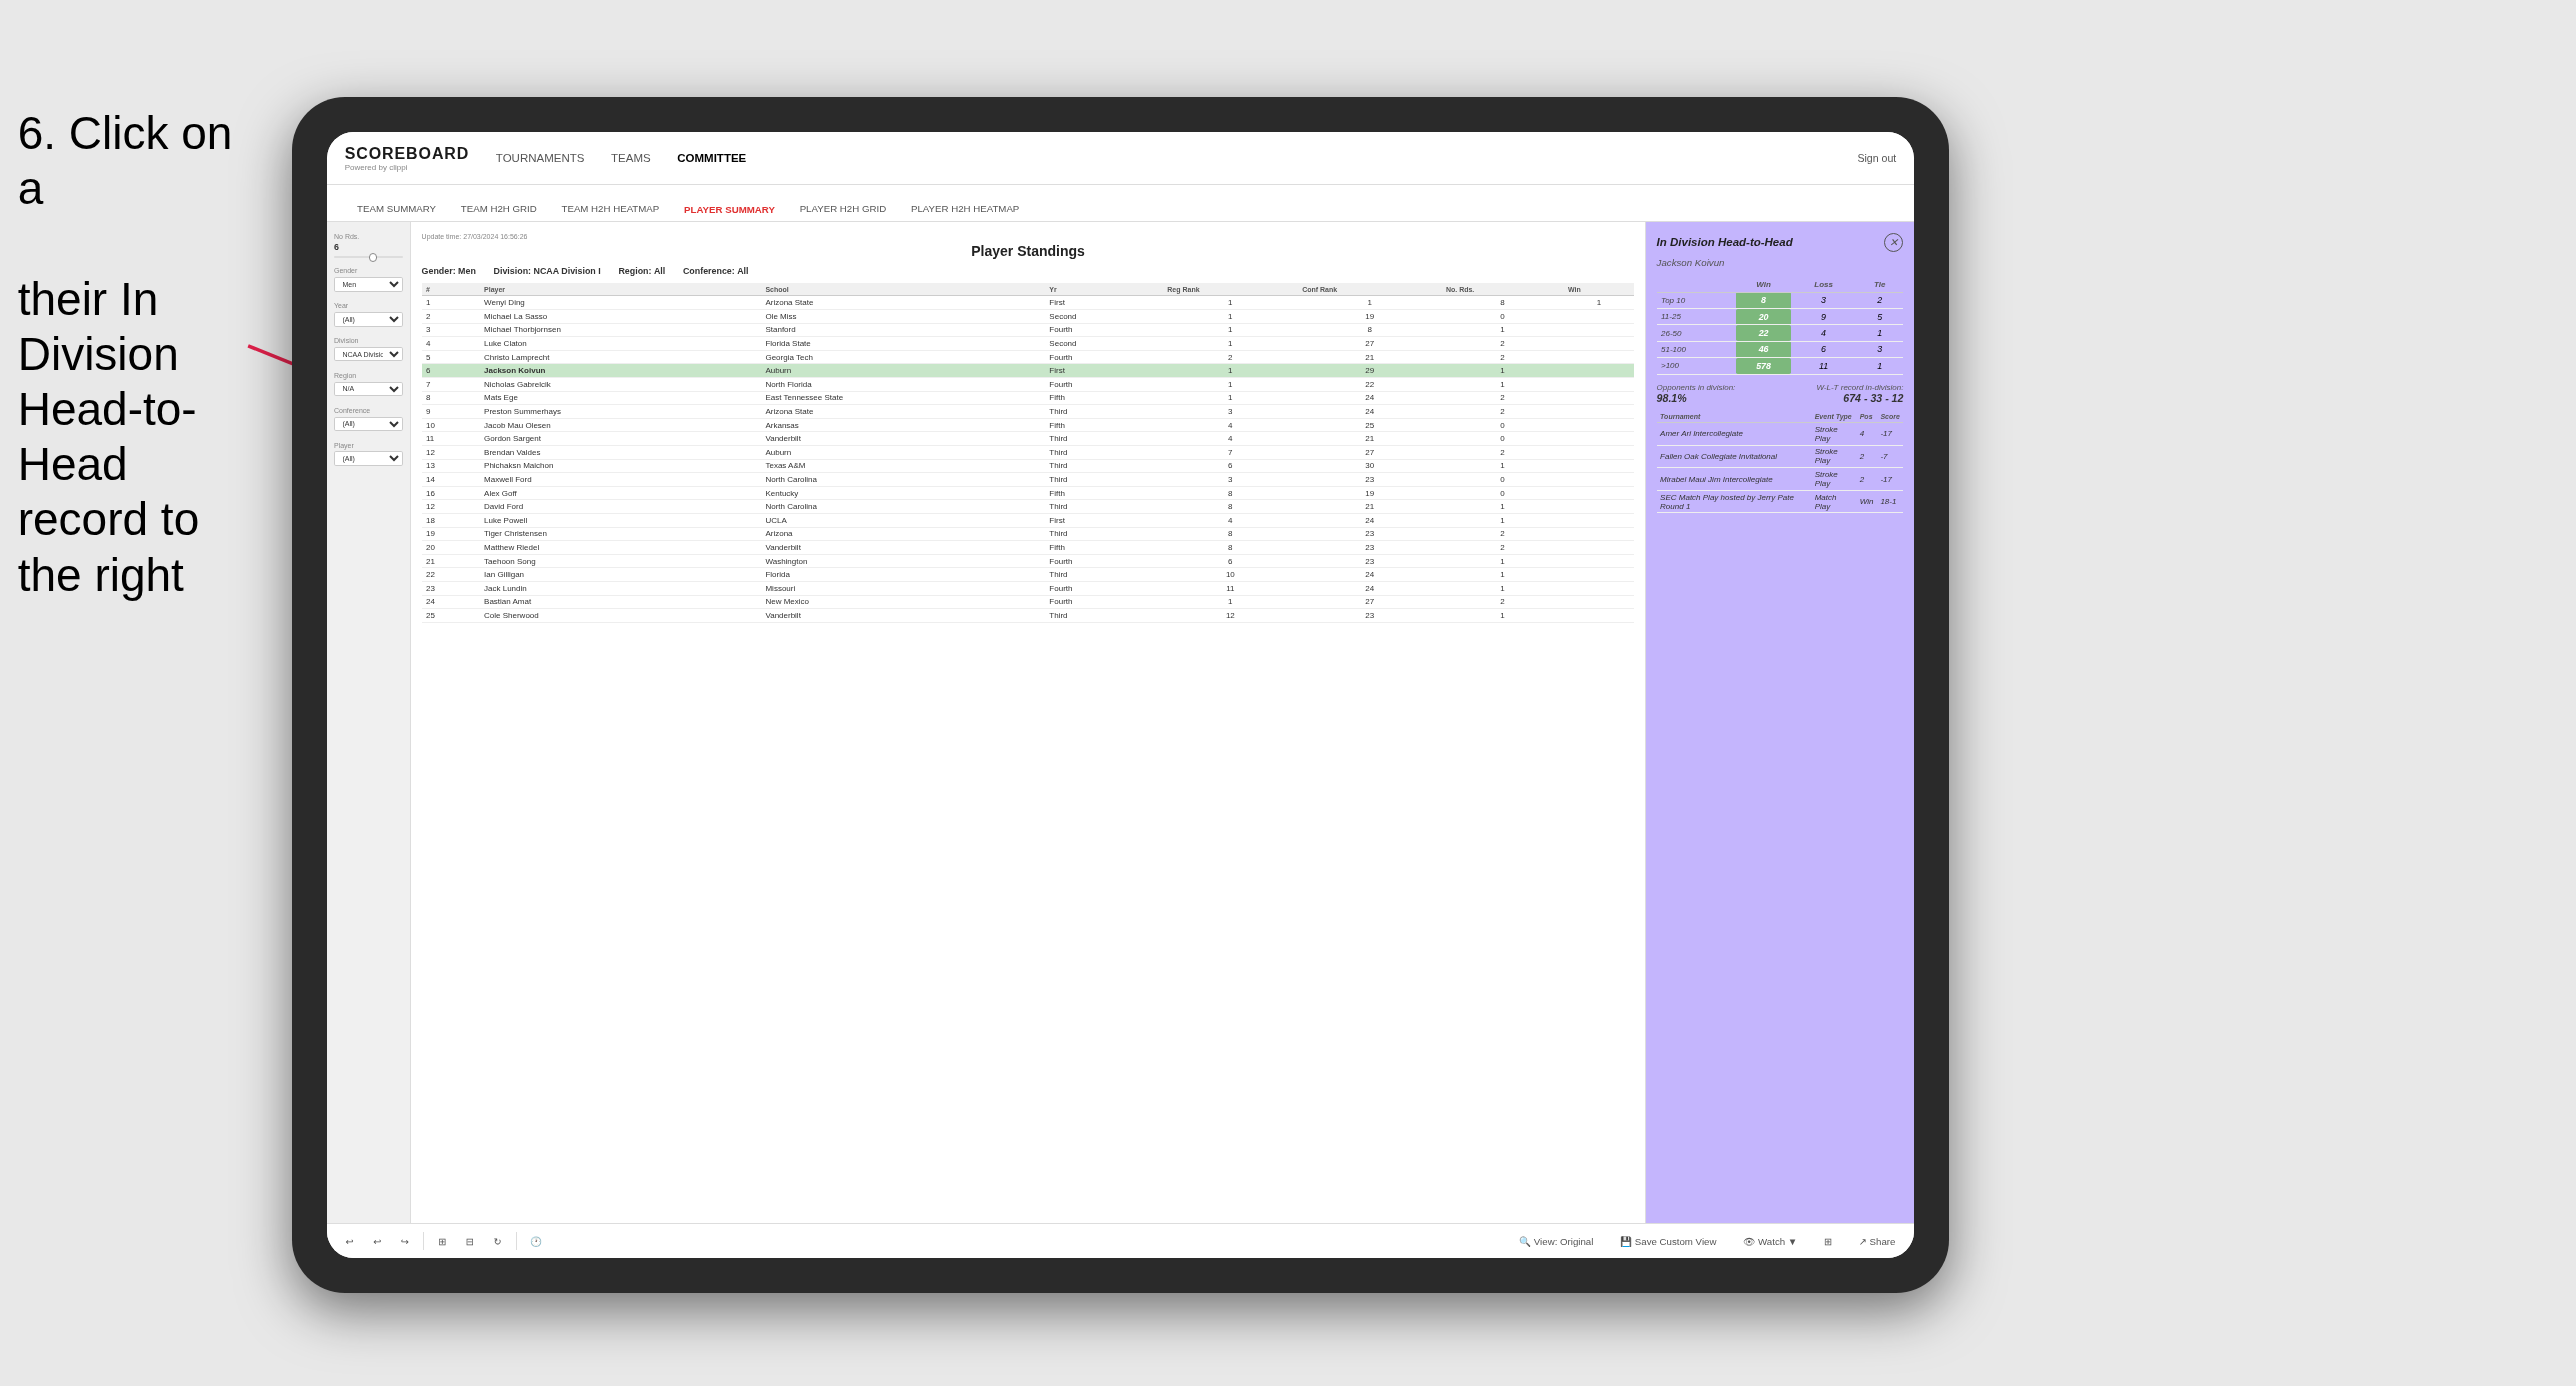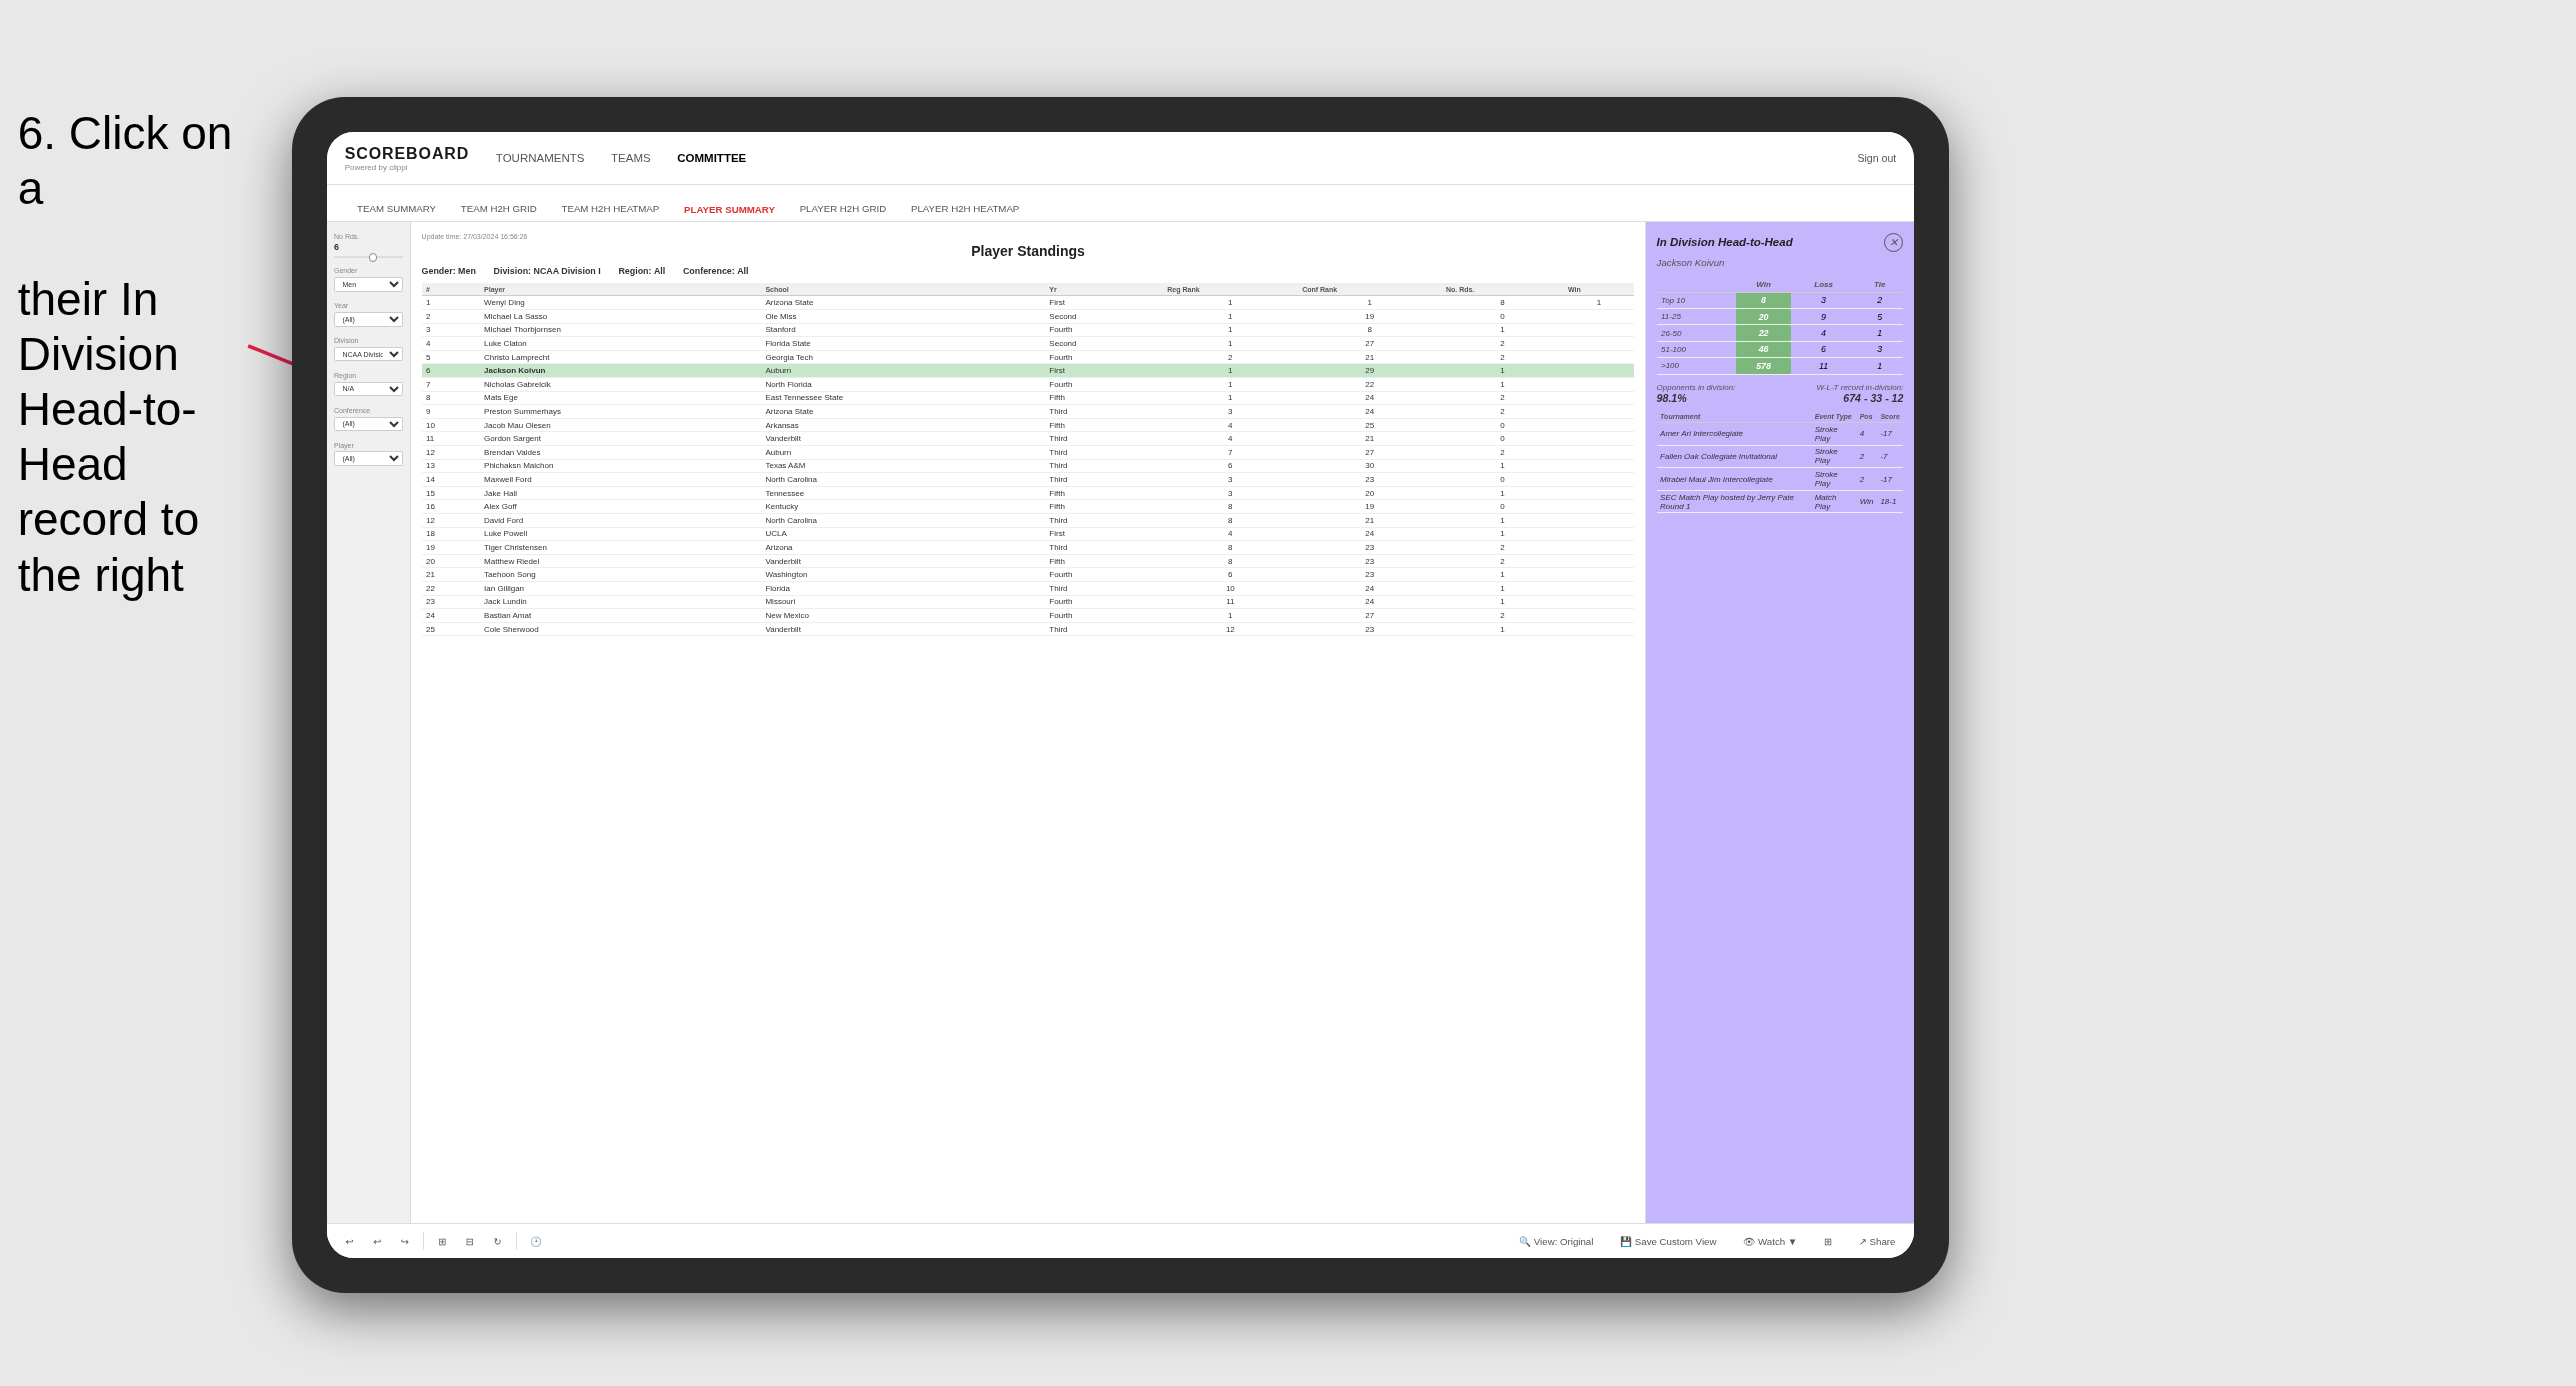--- a/index.html
+++ b/index.html
@@ -697,30 +697,20 @@
       <td>14</td>
       <td style="font-weight:400">Maxwell Ford</td>
       <td>North Carolina</td>
       <td>Third</td>
       <td style="text-align:center">3</td>
       <td style="text-align:center">23</td>
       <td style="text-align:center">0</td>
       <td style="text-align:center"></td>
     </tr>
               <tr>
-      <td>15</td>
-      <td style="font-weight:400">Jake Hall</td>
-      <td>Tennessee</td>
-      <td>Fifth</td>
-      <td style="text-align:center">3</td>
-      <td style="text-align:center">20</td>
-      <td style="text-align:center">1</td>
-      <td style="text-align:center"></td>
-    </tr>
-              <tr>
       <td>16</td>
       <td style="font-weight:400">Alex Goff</td>
       <td>Kentucky</td>
       <td>Fifth</td>
       <td style="text-align:center">8</td>
       <td style="text-align:center">19</td>
       <td style="text-align:center">0</td>
       <td style="text-align:center"></td>
     </tr>
               <tr>

